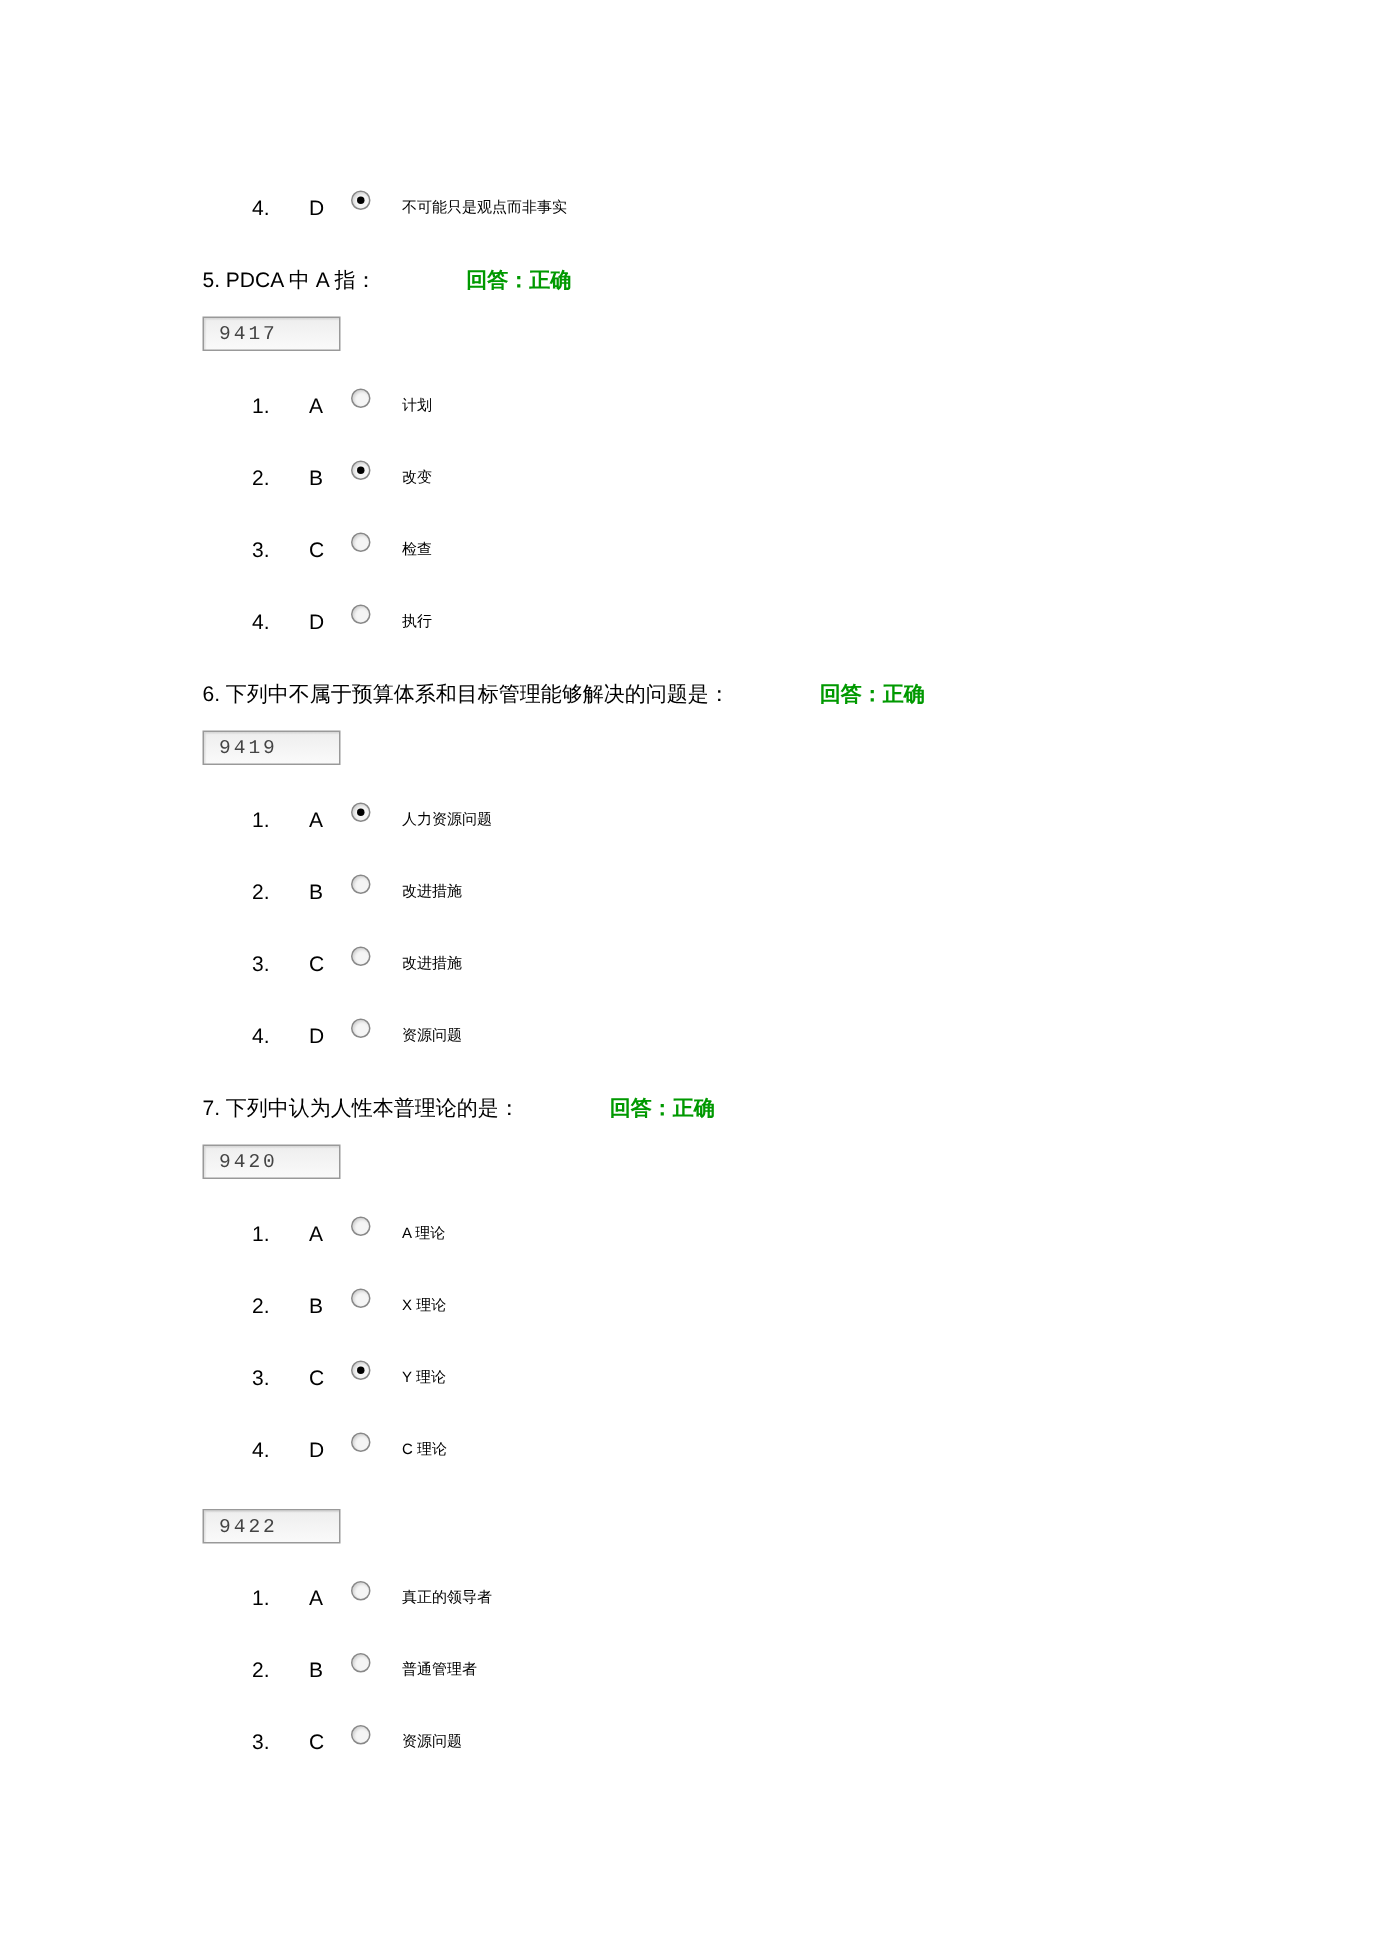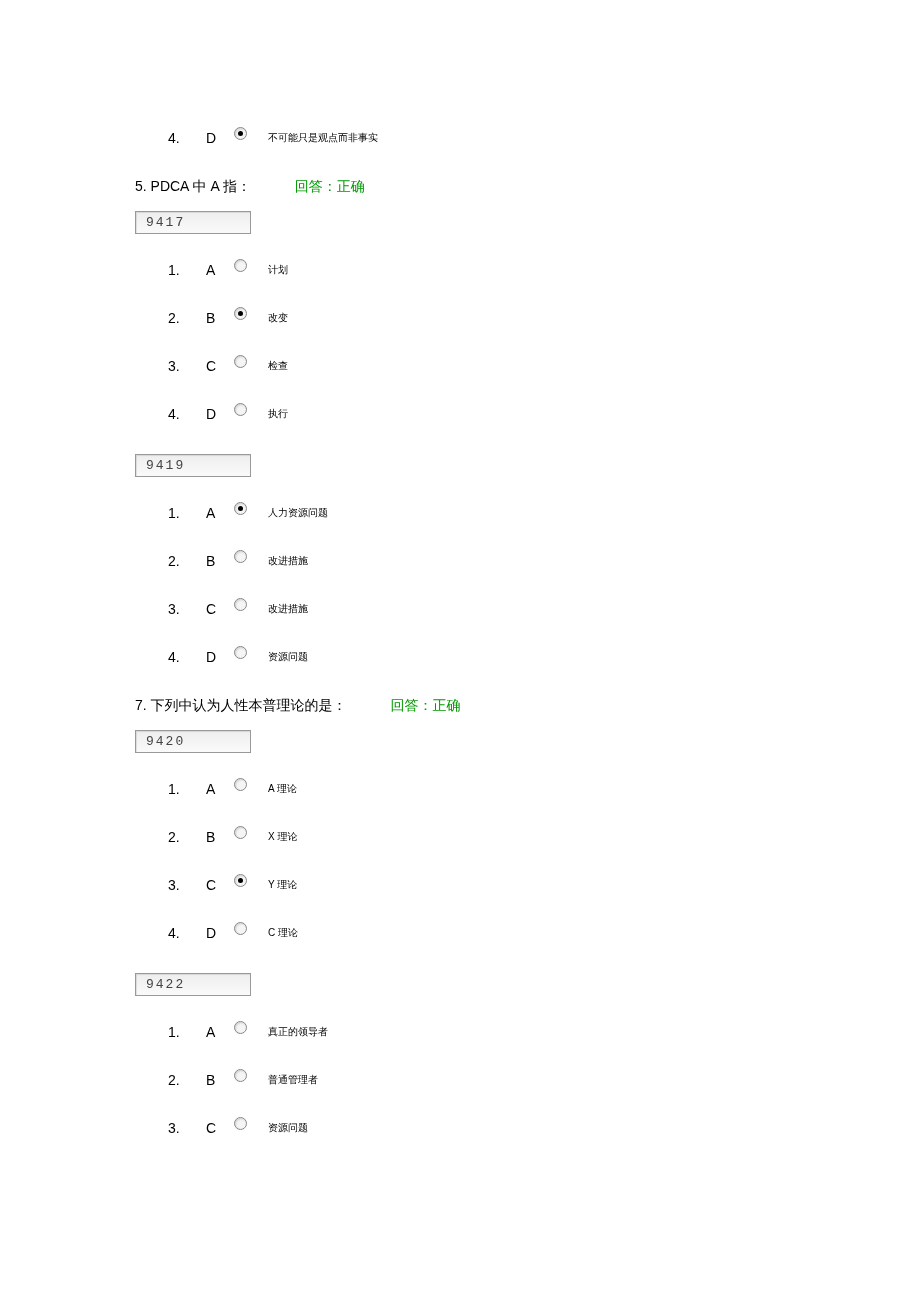--- a/index.html
+++ b/index.html
@@ -62,34 +62,34 @@
     }
     .option-text {
       font-size: 10px;
     }
     .question-header {
       margin-bottom: 15px;
       font-size: 14px;
     }
     .feedback {
       color: #009900;
-      font-weight: normal;
-      margin-left: 40px;
+      font-weight: bold;
+      margin-left: 56px;
     }
     .code-box {
       display: inline-block;
       border: 1px solid #999;
       background: linear-gradient(to bottom, #eeeeee, #fafafa);
       padding: 3px 10px 3px 10px;
       font-family: "Courier New", monospace;
       font-size: 13px;
       letter-spacing: 2px;
       color: #444;
       margin-bottom: 28px;
-      width: 116px;
+      width: 92px;
       box-shadow: inset 1px 1px 1px rgba(0,0,0,0.1);
     }
     .q-block {
       margin-bottom: 0px;
     }
   </style>
 </head>
 <body>
 
 <div class="option-row">
@@ -127,20 +127,24 @@
       <div class="option-row">
         <span class="option-num">4.</span>
         <span class="option-letter">D</span>
         <span class="radio-wrap"><span class="radio-circle"></span></span>
         <span class="option-text">执行</span>
       </div>
     </div>
 </div>
 
 <div class="q-block">
+  <div class="question-header">
+    <span>6. 下列中不属于预算体系和目标管理能够解决的问题是：</span>
+    <span class="feedback">回答：正确</span>
+  </div>
   <div class="code-box">9419</div>
   <div>
       <div class="option-row">
         <span class="option-num">1.</span>
         <span class="option-letter">A</span>
         <span class="radio-wrap"><span class="radio-circle selected"></span></span>
         <span class="option-text">人力资源问题</span>
       </div>
       <div class="option-row">
         <span class="option-num">2.</span>

